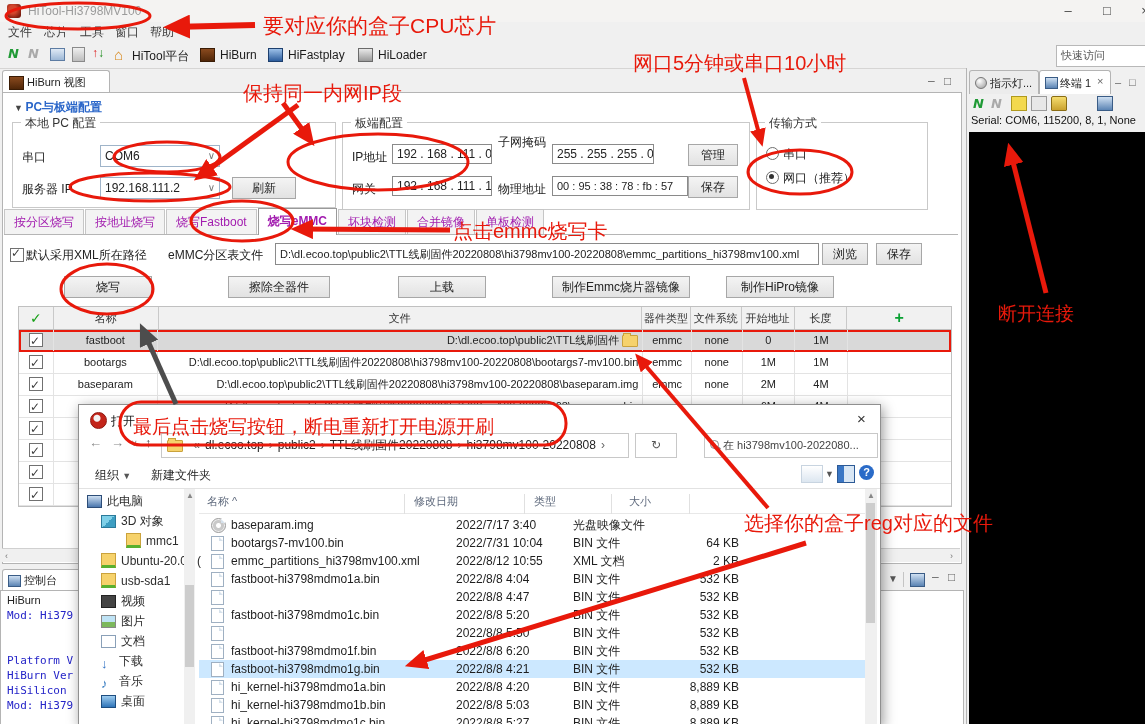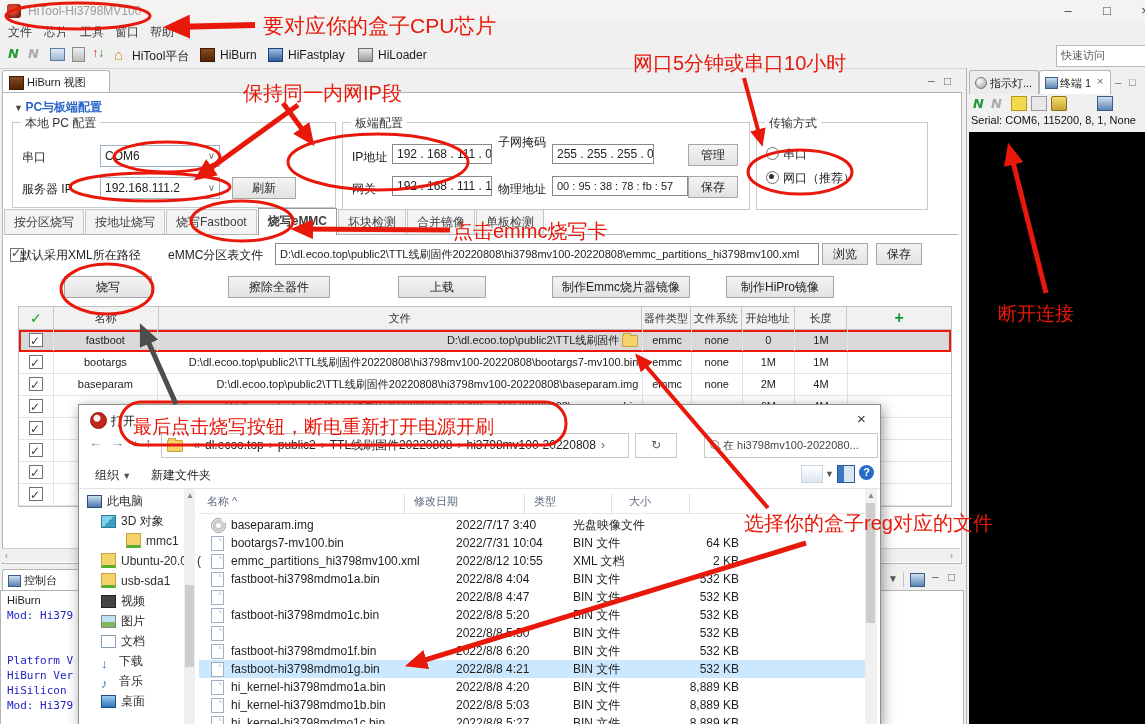--- a/index.html
+++ b/index.html
@@ -39,21 +39,21 @@
   .grp-lbl{position:absolute;top:-8px;left:8px;background:#fff;padding:0 4px;font-size:12px;color:#333;}
   .flbl{position:absolute;font-size:12px;color:#222;}
   .combo{position:absolute;background:#fff;border:1px solid #9fb4c9;font-size:12px;line-height:20px;padding:0 4px;}
   .combo::after{content:"∨";position:absolute;right:4px;top:0;color:#777;font-size:10px;}
   .field{position:absolute;background:#fff;border:1px solid #8a8a8a;font-size:12px;line-height:18px;padding:0 4px;white-space:nowrap;overflow:hidden;}
   .btn{position:absolute;background:linear-gradient(#f4f4f4,#e2e2e2);border:1px solid #a7a7a7;text-align:center;font-size:12px;color:#222;line-height:20px;}
   .radio{position:absolute;width:11px;height:11px;border:1px solid #6e6e6e;border-radius:50%;background:#fff;}
   .radio.sel::after{content:"";position:absolute;left:2px;top:2px;width:5px;height:5px;border-radius:50%;background:#333;}
   
   .tabstrip{left:4px;top:210px;width:954px;height:24px;border-bottom:1px solid #b5b5b5;display:flex;align-items:flex-end;}
-  .itab{position:relative;padding:4px 9px 3px;font-size:12px;color:#404040;border:1px solid #c6c6c6;border-bottom:none;background:#f3f3f3;margin-right:1px;}
+  .itab{position:relative;padding:4px 9px 3px;font-size:12px;color:#a21caf;border:1px solid #c6c6c6;border-bottom:none;background:#f3f3f3;margin-right:1px;}
   .itab.active{background:#fff;border-color:#9a9a9a;padding-bottom:5px;margin-bottom:-1px;font-weight:bold;}
   .cb{position:absolute;width:12px;height:12px;border:1px solid #707070;background:#fff;}
   .cb.on::before{content:"✓";position:absolute;left:0px;top:-3px;font-size:12px;color:#3c3c3c;font-weight:bold;}
   
   .ptable{left:18px;top:306px;width:932px;border:1px solid #c0c0c0;background:#fff;}
   .prow{display:flex;height:21px;line-height:21px;border-bottom:1px solid #e3e3e3;font-size:11px;}
   .prow.head{height:22px;line-height:22px;background:#f1f1f1;color:#333;border-bottom:1px solid #c0c0c0;}
   .prow>div{border-right:1px solid #e3e3e3;text-align:center;overflow:hidden;white-space:nowrap;position:relative;}
   .prow.head>div{border-right:1px solid #c9c9c9;}
   .c0{width:34px}.c1{width:104px}.c2{width:484px}.c3{width:48px}.c4{width:50px}.c5{width:52px}.c6{width:52px}.c7{width:104px;border-right:none!important;}
@@ -207,21 +207,21 @@
       <div class="itab" data-name="tab-1">按分区烧写</div>
       <div class="itab" data-name="tab-2">按地址烧写</div>
       <div class="itab" data-name="tab-3">烧写Fastboot</div>
       <div class="itab active" data-name="tab-4">烧写eMMC</div>
       <div class="itab" data-name="tab-5">坏块检测</div>
       <div class="itab" data-name="tab-6">合并镜像</div>
       <div class="itab" data-name="tab-7">单板检测</div>
     </div>
 
   <div class="cb on abs" style="left:10px;top:248px;" data-name="xml-path-checkbox"></div>
-  <div class="flbl abs" style="left:20px;top:247px;" data-name="xml-path-checkbox-label">默认采用XML所在路径</div>
+  <div class="flbl abs" style="left:26px;top:247px;" data-name="xml-path-checkbox-label">默认采用XML所在路径</div>
   <div class="flbl abs" style="left:168px;top:247px;" data-name="emmc-table-file-label">eMMC分区表文件</div>
   <div class="field" style="left:275px;top:243px;width:534px;height:20px;font-size:11px;line-height:20px;" data-name="emmc-table-path-input">D:\dl.ecoo.top\public2\TTL线刷固件20220808\hi3798mv100-20220808\emmc_partitions_hi3798mv100.xml</div>
   <div class="btn" style="left:822px;top:243px;width:44px;height:20px;" data-name="browse-button">浏览</div>
   <div class="btn" style="left:876px;top:243px;width:44px;height:20px;" data-name="xml-save-button">保存</div>
 
   <div id="actionrow">
       <div class="btn" data-name="burn-button" style="left: 64px; top: 276px; width: 86px; height: 20px;">烧写</div>
       <div class="btn" data-name="erase-all-button" style="left: 228px; top: 276px; width: 100px; height: 20px;">擦除全器件</div>
       <div class="btn" data-name="upload-button" style="left: 398px; top: 276px; width: 86px; height: 20px;">上载</div>
       <div class="btn" data-name="make-emmc-image-button" style="left: 552px; top: 276px; width: 136px; height: 20px;">制作Emmc烧片器镜像</div>

